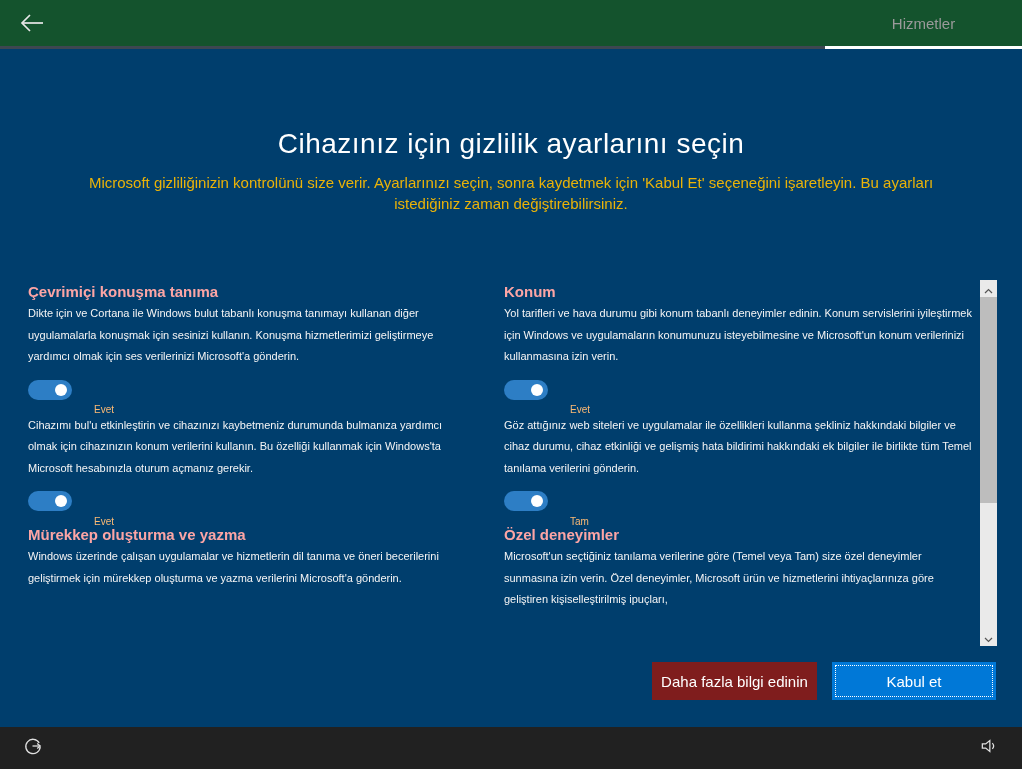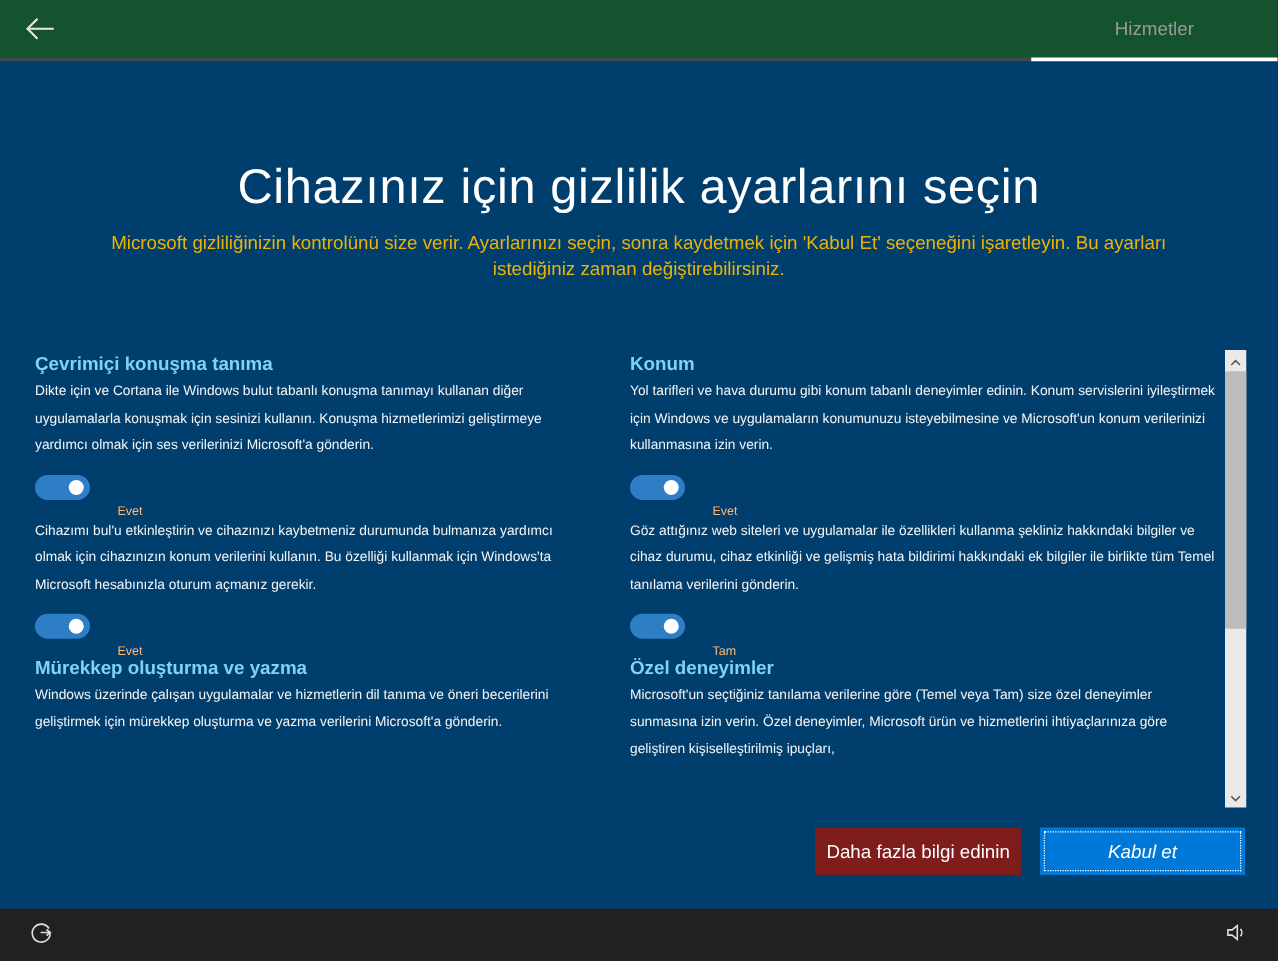--- a/index.html
+++ b/index.html
@@ -27,33 +27,33 @@
     border-bottom:3px solid #ffffff;
   }
 
   
   .main {
     position:absolute; top:52px; left:0; width:1022px; height:675px;
     background:#003e6d; color:#ffffff;
   }
   .page-title {
     margin:76px auto 0; text-align:center;
-    font-size:39px; font-weight:300; color:#ffffff; letter-spacing:0.5px;
+    font-size:28px; font-weight:300; color:#ffffff; letter-spacing:0.5px;
   }
   .page-subtitle {
     margin:12px auto 0; max-width:912px; text-align:center;
     font-size:15px; line-height:21px; color:#eab308;
   }
 
   .col { position:absolute; top:231px; height:358px; overflow:hidden; }
   .col-left  { left:28px;  width:444px; }
   .col-right { left:504px; width:473px; }
 
   .section { margin-bottom:14px; }
-  .section h3 { margin:0 0 3px 0; font-size:15px; font-weight:bold; color:#7dd3fc; }
+  .section h3 { margin:0 0 3px 0; font-size:15px; font-weight:bold; color:#fca5a5; }
   .section p  { margin:0; font-size:11px; line-height:21.5px; color:#f5f5f5; }
 
   .toggle-row { display:flex; align-items:center; margin:11px 0 3px 0; height:22px; }
   .toggle {
     width:44px; height:20px; border-radius:10px; background:#2d7ec5;
     position:relative; cursor:pointer; flex:0 0 auto;
   }
   .toggle .knob {
     position:absolute; right:5px; top:4px; width:12px; height:12px;
     border-radius:50%; background:#ffffff;
@@ -75,21 +75,21 @@
     background:#bdbdbd; cursor:pointer;
   }
 
   
   .btn {
     position:absolute; top:610px; height:38px;
     display:flex; align-items:center; justify-content:center;
     font-size:15px; color:#ffffff; cursor:pointer;
   }
   .btn-learn  { left:652px; width:165px; background:#7f1d1d; }
-  .btn-accept { left:832px; width:164px; background:#0078d7;font-style:italic; }
+  .btn-accept { left:832px; width:164px; background:#0078d7; }
   .btn-accept .focus-rect {
     position:absolute; left:3px; top:3px; right:3px; bottom:3px;
     border:1px dotted #ffffff; pointer-events:none;
   }
 
   
   .bottombar {
     position:absolute; bottom:0; left:0; width:1022px; height:42px;
     background:#212121; display:flex; align-items:center; justify-content:space-between;
     padding:0 22px;

